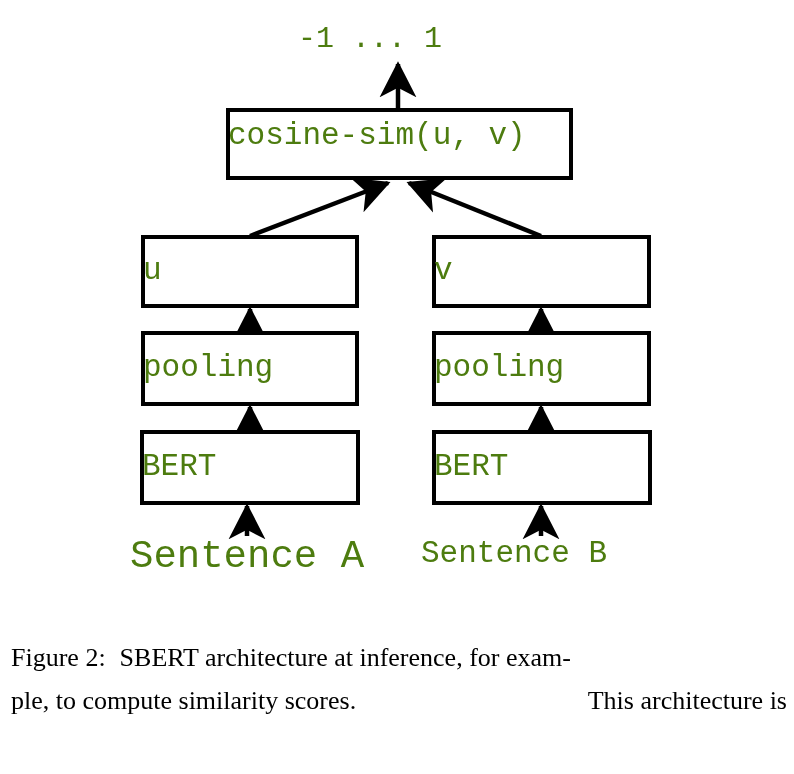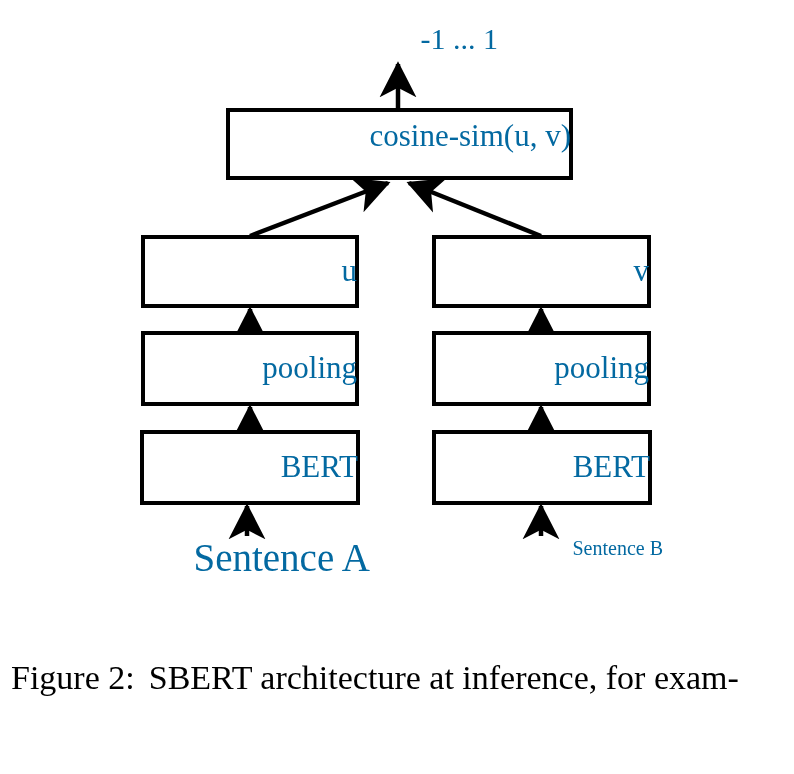--- a/index.html
+++ b/index.html
@@ -30,23 +30,23 @@
     left: 0;
     top: 0;
     width: 794px;
     height: 620px;
     display: block;
   }
 
   
   .node-label {
     position: absolute;
-    text-align: right;
-    font-family: Liberation Serif, serif;
-    color: #0369a1;
+    text-align: left;
+    font-family: Liberation Mono, monospace;
+    color: #4d7c0f;
     line-height: 1;
     white-space: nowrap;
     user-select: none;
   }
 
   .range-label {
     left: 298px;
     top: 24px;
     width: 200px;
     font-size: 30px;
@@ -62,35 +62,34 @@
   .vec-u-label  { left: 143px; top: 255px; width: 214px; font-size: 31px; }
   .vec-v-label  { left: 434px; top: 255px; width: 215px; font-size: 31px; }
 
   .pool-a-label { left: 143px; top: 352px; width: 214px; font-size: 31px; }
   .pool-b-label { left: 434px; top: 352px; width: 215px; font-size: 31px; }
 
   .bert-a-label { left: 142px; top: 451px; width: 216px; font-size: 31px; }
   .bert-b-label { left: 434px; top: 451px; width: 216px; font-size: 31px; }
 
   .sent-a-label { left: 130px; top: 538px; width: 240px; font-size: 39px; }
-  .sent-b-label { left: 421px; top: 538px; width: 242px; font-size: 20px; }
+  .sent-b-label { left: 421px; top: 538px; width: 242px; font-size: 31px; }
 
   
   #caption {
     position: absolute;
     left: 11px;
     top: 636px;
     width: 776px;
     font-family: "Liberation Serif", serif;
-    font-size: 34px;
+    font-size: 26px;
     line-height: 43px;
     color: #000000;
     text-align: justify;
     text-justify: inter-word;
-    margin-top: 20px;
   }
   #caption .cap-line {
     display: block;
     white-space: nowrap;
   }
   #caption .cap-line.justified {
     display: flex;
     justify-content: space-between;
   }
 </style>
@@ -154,15 +153,19 @@
   <div class="node-label bert-a-label">BERT</div>
 
   <div class="node-label bert-b-label">BERT</div>
 
   <div class="node-label sent-a-label">Sentence A</div>
 
   <div class="node-label sent-b-label">Sentence B</div>
 
   <div id="caption">
     <span class="cap-line"><span>Figure 2:</span><span style="display:inline-block;width:14px"></span><span>SBERT architecture at inference, for exam-</span></span>
+    <span class="cap-line justified">
+        <span>ple, to compute similarity scores.</span>
+        <span>This architecture is</span>
+      </span>
   </div>
 
 </div>
 
 </body></html>

